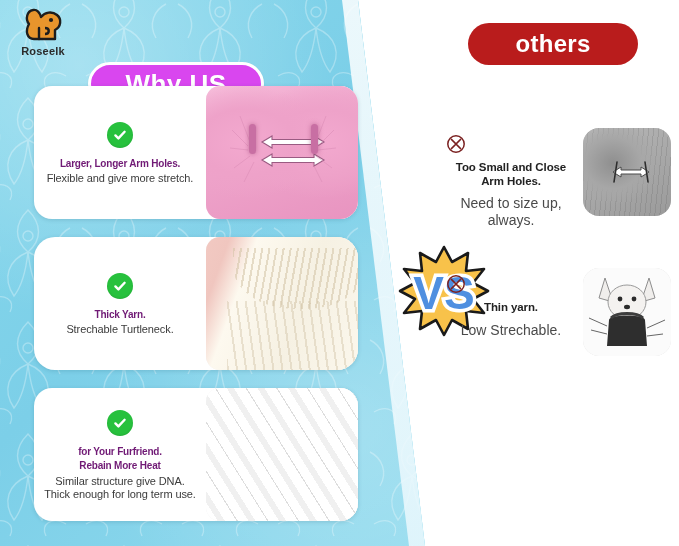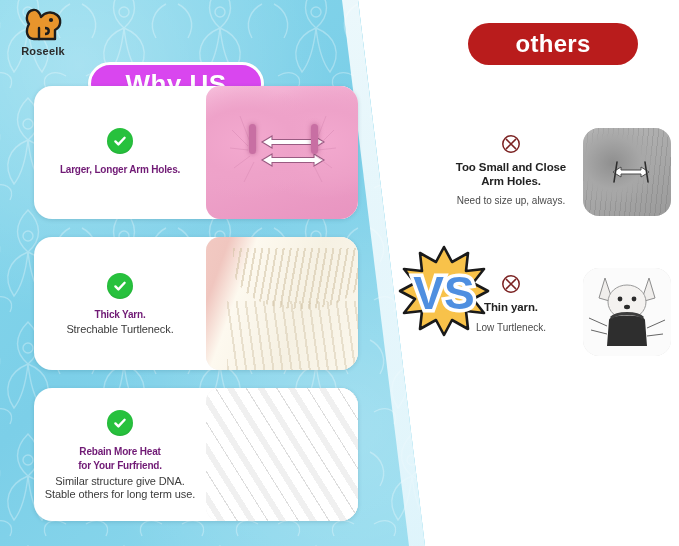--- a/index.html
+++ b/index.html
@@ -67,21 +67,21 @@
   }
 
   
   .card{
     position:absolute; left:34px; width:324px; height:133px;
     background:#ffffff; border-radius:18px;
     box-shadow:0 1px 4px rgba(20,80,100,.18);
     overflow:hidden; display:flex;
   }
   .card.c1{ top:86px; }
-  .card.c2{ top:237px; }
+  .card.c2{ top:237px;border-radius:21px; }
   .card.c3{ top:388px; }
 
   .card-text{
     width:172px; flex:0 0 172px; padding:10px 8px 8px 8px;
     display:flex; flex-direction:column; align-items:center; justify-content:center;
     text-align:center;
   }
   .check{
     width:26px; height:26px; border-radius:50%; background:#27c13d;
     display:flex; align-items:center; justify-content:center; margin-bottom:10px;
@@ -145,29 +145,29 @@
   
   .row{
     position:absolute; left:446px; width:225px; height:110px;
   }
   .row.r1{ top:128px; }
   .row.r2{ top:268px; }
   .row.r3{ top:384px; }
 
   .row-text{
     position:absolute; left:0; top:0; width:130px; height:100%;
-    display:flex; flex-direction:column; align-items:center; justify-content:flex-start;
+    display:flex; flex-direction:column; justify-content:flex-start;
     text-align:center; padding-top:6px;
   }
   .xmark{ width:20px; height:20px; margin-bottom:7px; }
   .row-title{
     color:#222; font-size:11.5px; font-weight:bold; line-height:1.18;
     letter-spacing:-.1px; margin-bottom:7px;
   }
-  .row-sub{ color:#4a4a4a; font-size:10px; line-height:1.2; }
+  .row-sub{ color:#4a4a4a; font-size:14px; line-height:1.2; }
 
   .row-img{
     position:absolute; right:0; top:0; width:88px; height:88px;
     border-radius:16px; overflow:hidden; background:#dcdcdc;
   }
   .gray-arm{
     position:absolute; inset:0;
     background:
       radial-gradient(ellipse at 34% 40%, #8f8f8f 0%, #a7a7a7 34%, transparent 56%),
       repeating-linear-gradient(96deg, rgba(90,90,90,.20) 0 1px, rgba(255,255,255,0) 1px 5px),
@@ -230,20 +230,21 @@
   </div>
 
   <div class="card c1">
     <div class="card-text">
       <div class="check">
         <svg width="16" height="16" viewBox="0 0 16 16">
           <path d="M3.4 8.4 L6.4 11.4 L12.6 4.8" fill="none" stroke="#ffffff" stroke-width="2.4" stroke-linecap="round" stroke-linejoin="round"></path>
         </svg>
       </div>
       <div class="card-title">Larger, Longer Arm Holes.</div>
+      <div class="card-sub">Flexible and give more stretch.</div>
     </div>
     <div class="card-img">
       <div class="ph-pink">
         <div class="hole l"></div><div class="hole r"></div>
         <svg width="100%" height="100%" viewBox="0 0 152 133">
           <g fill="#ffffff" stroke="#9a5b82" stroke-width="1.1">
             <path d="M56 56 L 66 50 L 66 53.5 L 108 53.5 L 108 50 L 118 56 L 108 62 L 108 58.5 L 66 58.5 L 66 62 Z"></path>
             <path d="M56 74 L 66 68 L 66 71.5 L 108 71.5 L 108 68 L 118 74 L 108 80 L 108 76.5 L 66 76.5 L 66 80 Z"></path>
           </g>
           <g stroke="#d98bb5" stroke-width="0.7" opacity="0.75" fill="none">
@@ -273,24 +274,24 @@
     </div>
   </div>
 
   <div class="card c3">
     <div class="card-text">
       <div class="check">
         <svg width="16" height="16" viewBox="0 0 16 16">
           <path d="M3.4 8.4 L6.4 11.4 L12.6 4.8" fill="none" stroke="#ffffff" stroke-width="2.4" stroke-linecap="round" stroke-linejoin="round"></path>
         </svg>
       </div>
+      <div class="card-title">for Your Furfriend.</div>
       <div class="card-title">Rebain More Heat</div>
-      <div class="card-title">for Your Furfriend.</div>
       <div class="card-sub">Similar structure give DNA.</div>
-      <div class="card-sub">Stable others for long term use.</div>
+      <div class="card-sub">Thick enough for long term use.</div>
     </div>
     <div class="card-img">
       <div class="ph-white">
           <div class="tw"></div>
         </div>
     </div>
   </div>
 
   <div class="vs">
     <svg width="92" height="92" viewBox="0 0 92 92">
@@ -325,21 +326,21 @@
     </div>
   </div>
 
   <div class="row r2">
     <div class="row-text">
       <svg class="xmark" viewBox="0 0 20 20">
         <circle cx="10" cy="10" r="8.2" fill="none" stroke="#7b2222" stroke-width="1.5"></circle>
         <path d="M5.4 5.4 L14.6 14.6 M14.6 5.4 L5.4 14.6" stroke="#7b2222" stroke-width="1.5" stroke-linecap="round"></path>
       </svg>
       <div class="row-title">Thin yarn.</div>
-      <div class="row-sub">Low Turtleneck.</div>
+      <div class="row-sub">Low Strechable.</div>
     </div>
     <div class="row-img">
       <div class="gray-dog"></div>
       <svg width="88" height="88" viewBox="0 0 88 88" style="position:absolute;inset:0">
         <path d="M22 10 L 30 34 L 16 30 Z" fill="#f0eeec" stroke="#8d8d8d" stroke-width="1"></path>
         <path d="M66 10 L 58 34 L 72 30 Z" fill="#f0eeec" stroke="#8d8d8d" stroke-width="1"></path>
         <ellipse cx="44" cy="34" rx="19" ry="17" fill="#f4f2f0" stroke="#9a9a9a" stroke-width="1"></ellipse>
         <circle cx="37" cy="31" r="2.4" fill="#2b2b2b"></circle>
         <circle cx="51" cy="31" r="2.4" fill="#2b2b2b"></circle>
         <ellipse cx="44" cy="39" rx="3" ry="2.2" fill="#2b2b2b"></ellipse>

